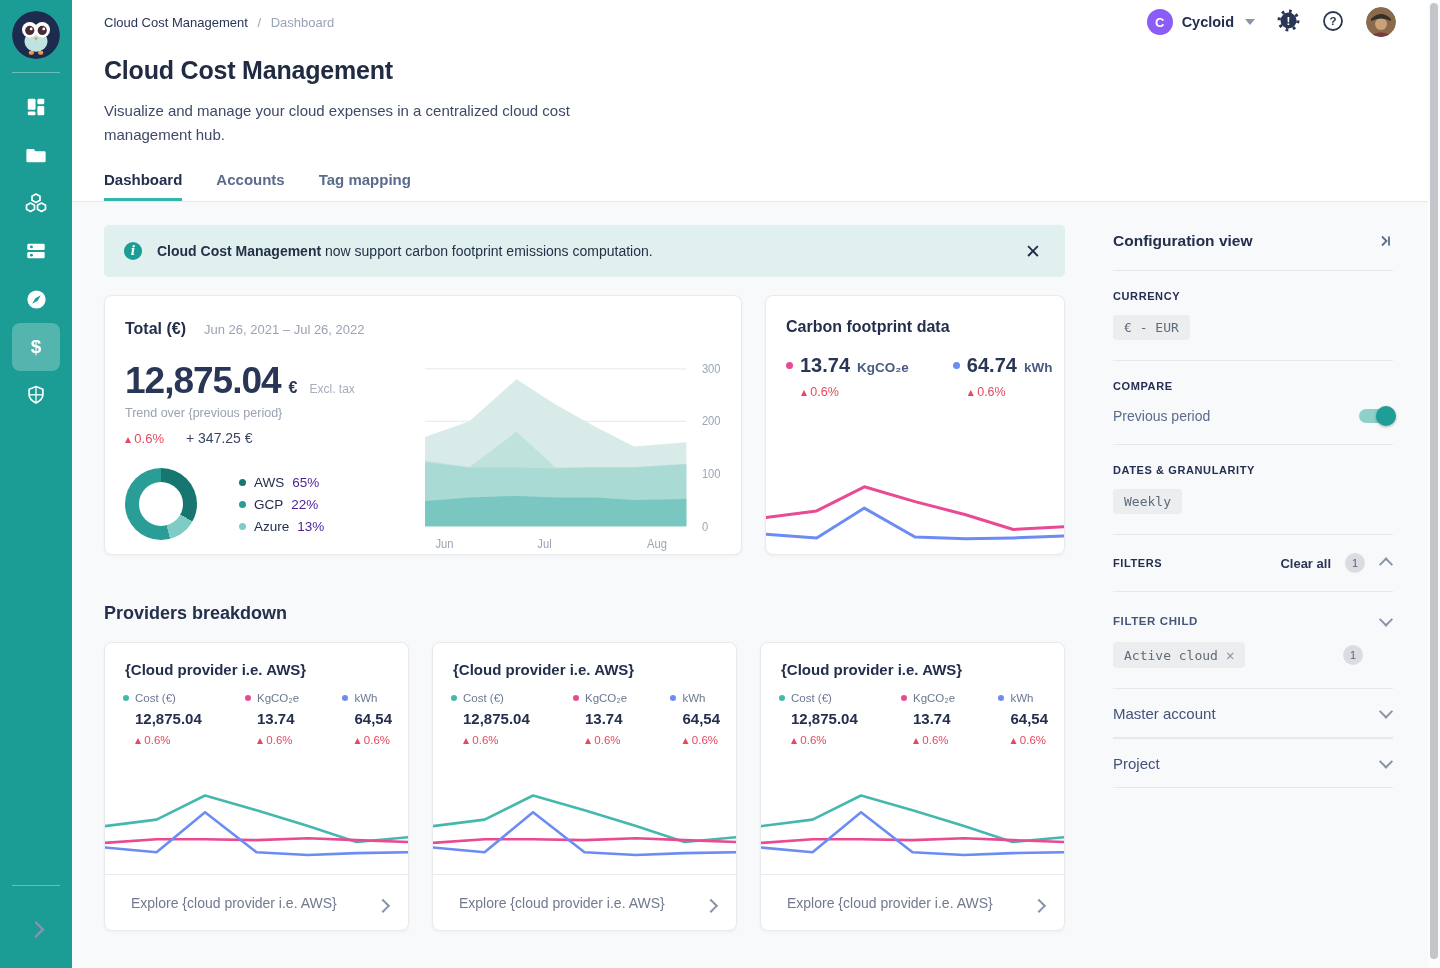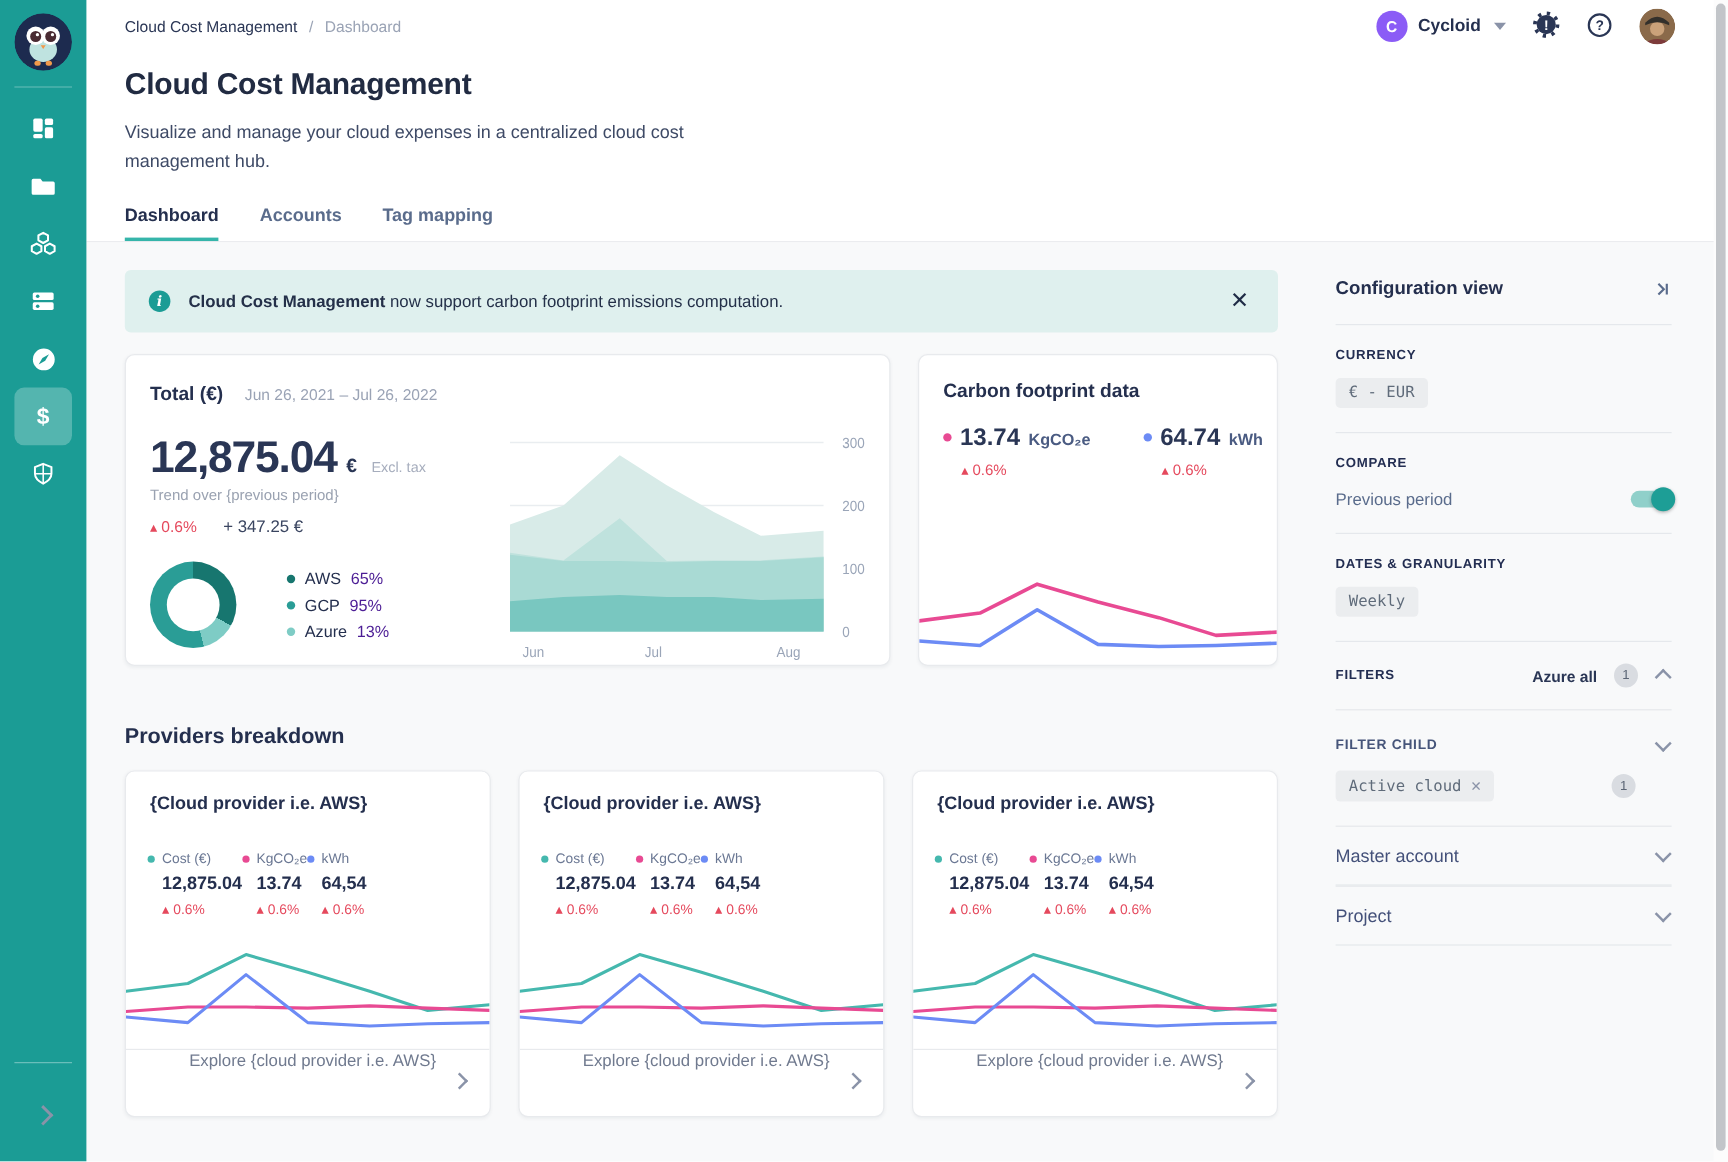--- a/index.html
+++ b/index.html
@@ -97,28 +97,28 @@
   .cm-dot { width:7px; height:7px; border-radius:50%; position:relative; top:-3px; }
   .cm-val { font-size:20px; font-weight:bold; color:#2a3655; }
   .cm-unit { font-size:13.5px; font-weight:bold; color:#4a5b82; }
   .cm-trend { margin-top:8px; margin-left:15px; font-size:12.5px; }
   .carbon-chart { margin-top:auto; height:76px; }
 
   .section-heading { margin-top:48px; font-size:18px; font-weight:bold; color:#242f4e; }
 
   .provider-card { width:324px; height:289px; display:flex; flex-direction:column; overflow:hidden; }
   .pc-title { font-size:15px; font-weight:bold; color:#242f4e; padding:18px 20px 0; }
-  .pc-metrics { display:flex; padding:0 16px 0 18px; margin-top:32px; }
+  .pc-metrics { display:flex; padding:0 16px 0 18px; margin-top:14px; justify-content:space-between; }
   .pmetric .pm-label { display:flex; align-items:center; gap:6px; font-size:11.5px; color:#6b7894; }
   .pm-dot { width:6px; height:6px; border-radius:50%; }
   .pm-val { margin-top:6px; font-size:15px; font-weight:bold; color:#242f4e; padding-left:12px; }
   .pm-trend { margin-top:6px; font-size:11.5px; padding-left:12px; }
   .pc-chart { margin-top:auto; height:86px; }
   .pc-footer { border-top:1px solid #e8eaed; height:56px; display:flex; align-items:center;
-    padding:0 18px 0 26px; cursor:pointer;flex-direction:column; }
+    padding:0 18px 0 26px; cursor:pointer; }
   .pc-footer-label { font-size:14px; color:#707a8f; }
   .pc-footer .chev-right { margin-left:auto; }
 
   
   .config-panel { width:280px; margin-left:48px; padding-top:30px; flex-shrink:0; }
   .cfg-title-row { display:flex; align-items:center; }
   .cfg-title { font-size:15.5px; font-weight:bold; color:#242f4e; }
   .collapse-ic { margin-left:auto; cursor:pointer; display:flex; align-items:center; }
   .cfg-rule { border:none; border-top:1px solid #e5e8ec; margin:20px 0 0; }
   .cfg-section { padding:19px 0 20px; }
@@ -330,21 +330,21 @@
                 <div class="donut" id="donut" style="background: conic-gradient(rgb(23, 118, 111) 0%, rgb(23, 118, 111) 33%, rgb(126, 204, 197) 33%, rgb(126, 204, 197) 46%, rgb(42, 157, 150) 46%, rgb(42, 157, 150) 100%);"></div>
                 <div class="legend">
                   <div class="legend-item">
                     <span class="dot" style="background:#17766f"></span>
                     <span class="legend-name">AWS</span>
                     <span class="legend-val">65%</span>
                   </div>
                   <div class="legend-item">
                     <span class="dot" style="background:#2a9d96"></span>
                     <span class="legend-name">GCP</span>
-                    <span class="legend-val">95%</span>
+                    <span class="legend-val">22%</span>
                   </div>
                   <div class="legend-item">
                     <span class="dot" style="background:#7eccc5"></span>
                     <span class="legend-name">Azure</span>
                     <span class="legend-val">13%</span>
                   </div>
                 </div>
               </div>
             </div>
             <div class="total-chart"><svg viewBox="0 0 320 186" width="100%" height="100%" preserveAspectRatio="none">
@@ -545,21 +545,21 @@
         <hr class="cfg-rule" style="margin-top:0">
 
         <div class="cfg-section">
           <div class="cfg-label">DATES &amp; GRANULARITY</div>
           <div><span class="chip">Weekly</span></div>
         </div>
         <hr class="cfg-rule" style="margin-top:0">
 
         <div class="filters-row">
           <span class="cfg-label">FILTERS</span>
-          <span class="clear-all">Azure all</span>
+          <span class="clear-all">Clear all</span>
           <span class="badge">1</span>
           <span class="chev chev-up"></span>
         </div>
         <hr class="cfg-rule" style="margin-top:0">
 
         <div class="fc-head">
           <span class="fc-label">FILTER CHILD</span>
           <span class="chev chev-down"></span>
         </div>
         <div class="fc-chip-row">

